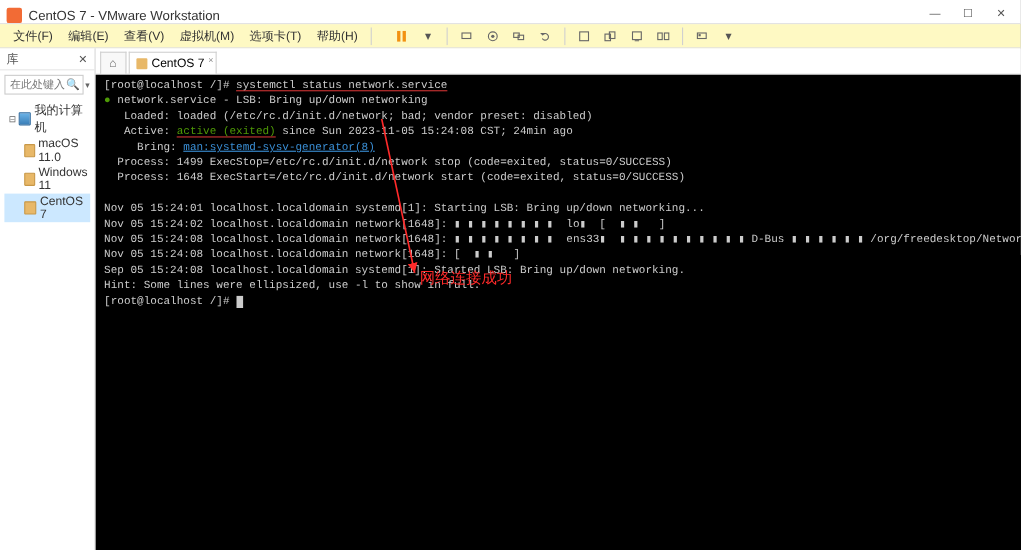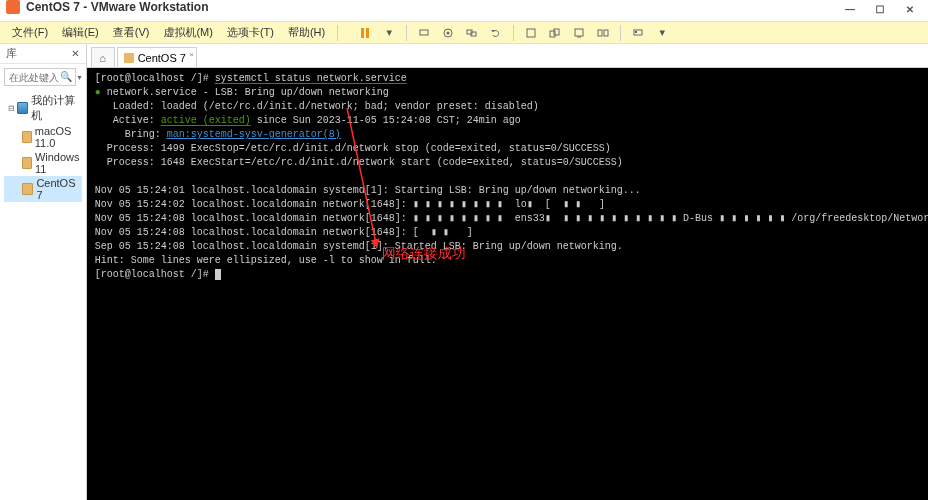--- a/index.html
+++ b/index.html
@@ -1,17 +1,17 @@
 <!DOCTYPE html>
 <html><head>
 <meta charset="utf-8">
 <style>
 * { margin: 0; padding: 0; box-sizing: border-box; }
 body { font-family: "Microsoft YaHei", sans-serif; font-size: 11px; background: #f0f0f0; }
-.titlebar { height: 22px; background: #fff; display: flex; align-items: flex-start; padding: 0 6px; border-bottom: 1px solid #e0e0e0; font-weight: bold; }
+.titlebar { height: 22px; background: #fff; display: flex; align-items: flex-end; padding: 0 6px; border-bottom: 1px solid #e0e0e0; }
 .titlebar .app-icon { width: 14px; height: 14px; background: #f26b35; border-radius: 2px; margin-right: 6px; }
 .titlebar .title { flex: 1; font-size: 12px; color: #333; }
 .winbtns { display: flex; gap: 6px; }
 .winbtn { width: 24px; height: 18px; display: flex; align-items: center; justify-content: center; color: #555; cursor: pointer; font-size: 10px; }
 .menubar { height: 22px; background: #fef9c3; display: flex; align-items: center; padding: 0 6px; gap: 2px; border-bottom: 1px solid #e0e0e0; }
 .menuitem { padding: 2px 6px; font-size: 11px; color: #333; cursor: pointer; }
 .toolbar-sep { margin-left: 10px; display: flex; align-items: center; gap: 2px; }
 .tbbtn { width: 22px; height: 20px; display: flex; align-items: center; justify-content: center; color: #555; cursor: pointer; border-radius: 2px; }
 .pause-btn svg rect { fill: #f29111; }
 .tbsep { width: 1px; height: 16px; background: #d0d0d0; margin: 0 4px; }

